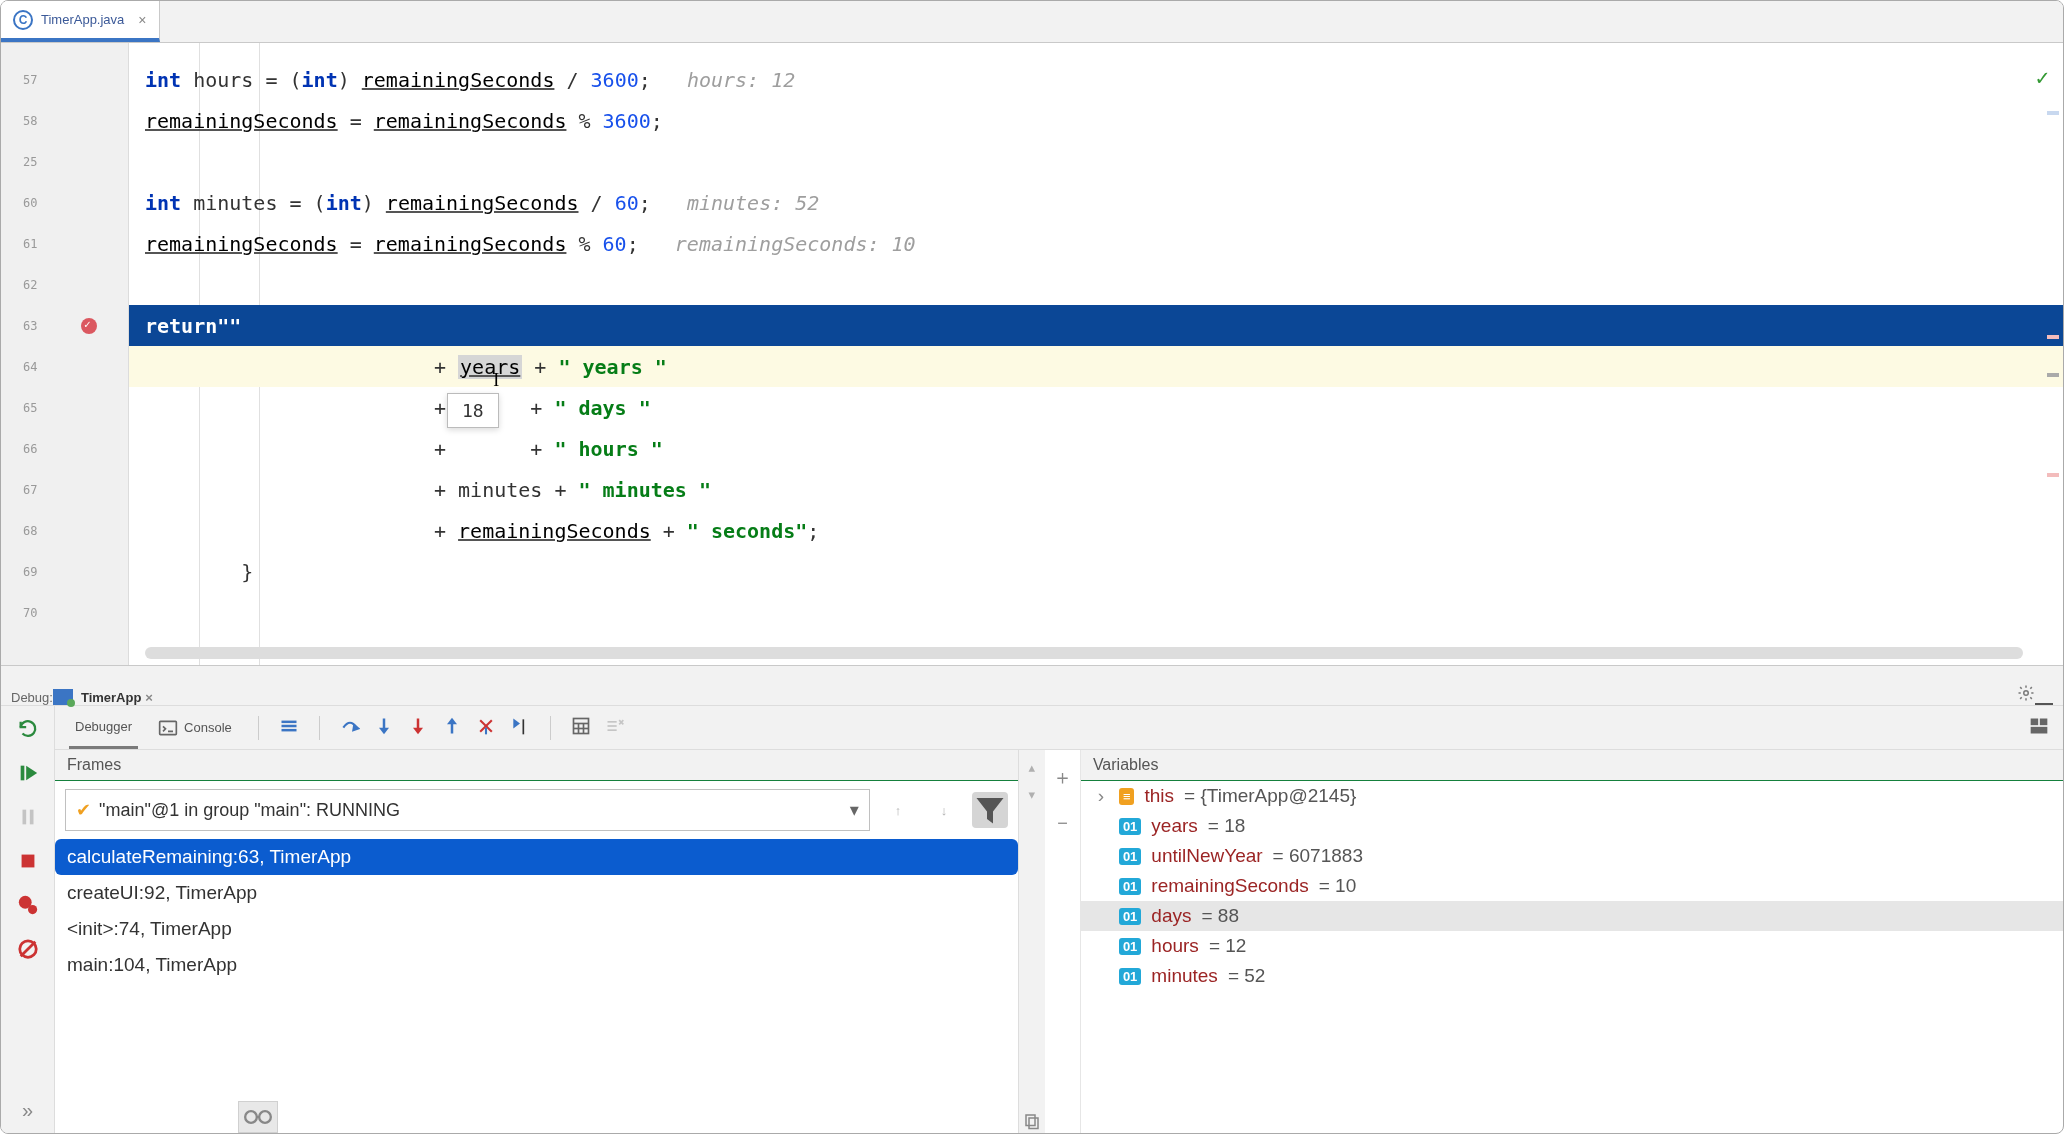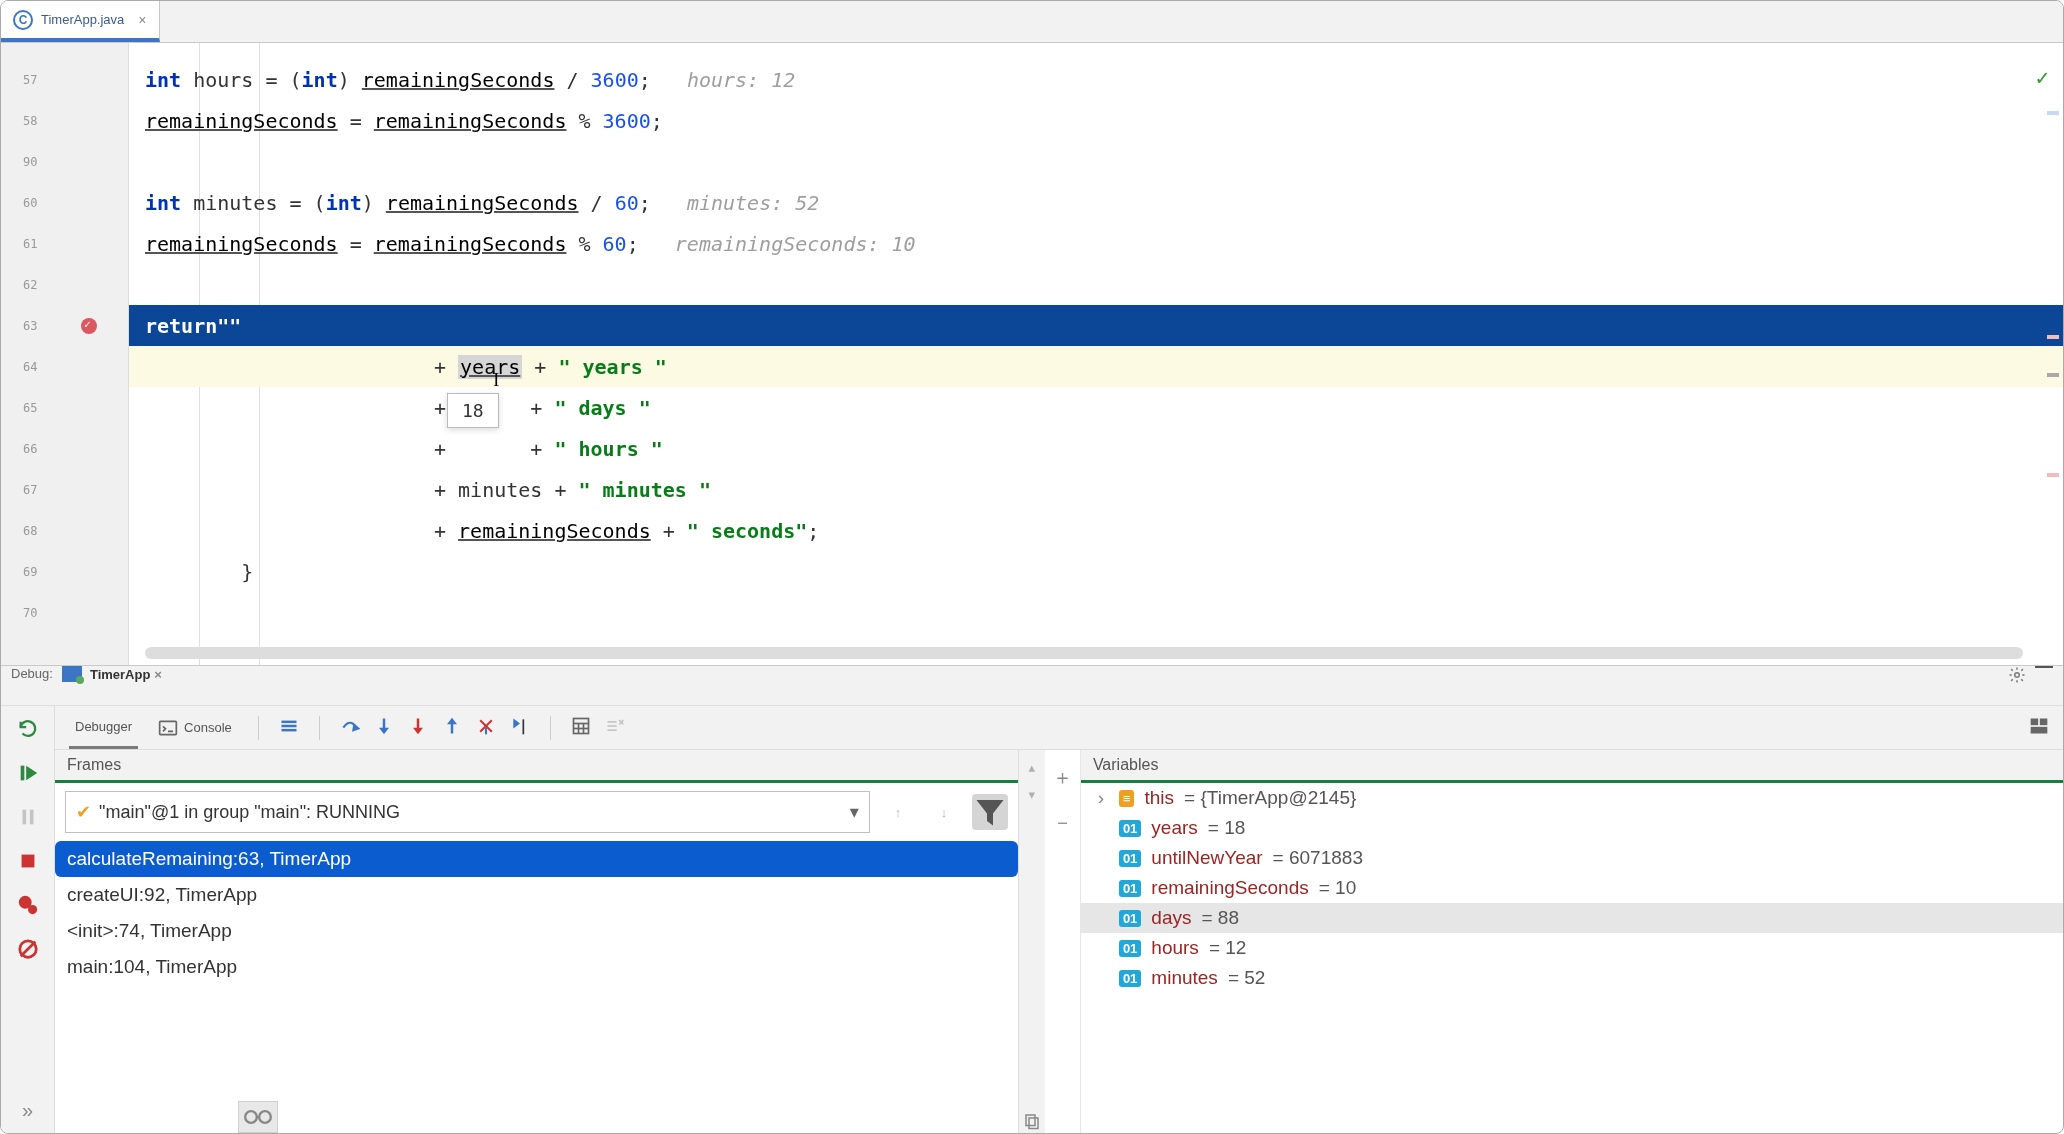--- a/index.html
+++ b/index.html
@@ -41,21 +41,21 @@
   .ul { color:#000; text-decoration: underline; text-decoration-color:#555;}
   .hint { color:#9e9e9e; font-style:italic;}
   .var-hover { background:#d6d6d6; padding:0 2px;}
   .tooltip { position:absolute; background:#fff; border:1px solid #bbb; padding:6px 14px; font-family:Menlo,monospace; font-size:18px; color:#333; box-shadow:0 2px 6px rgba(0,0,0,0.15);}
   .check-icon { position:absolute; top:22px; right:14px; color:#339933; font-size:22px; font-weight:bold;}
   .scroll-h { position:absolute; left:16px; right:40px; bottom:6px; height:12px; background:#ddd; border-radius:6px;}
   .scroll-v-marks { position:absolute; right:0; top:0; width:20px; height:100%;}
   .scroll-v-marks .m { position:absolute; right:4px; width:12px; height:4px;}
   
   .debug-panel { height:468px; border-top:1px solid #c9c9c9; display:flex; flex-direction:column;}
-  .debug-header { height:40px; display:flex; align-items:flex-start; padding:0 10px; gap:9px; border-bottom:1px solid #ddd; background:#f2f2f2;}
+  .debug-header { height:40px; display:flex; align-items:flex-end; padding:0 10px; gap:0; border-bottom:1px solid #ddd; background:#f2f2f2;}
   .debug-header .label { color:#666;}
   .debug-header .block-icon { width:20px; height:16px; display:inline-block; background:#3b75c4; position:relative; margin-right:4px;}
   .debug-header .block-icon::after { content:""; position:absolute; right:-2px; bottom:-2px; width:8px; height:8px; background:#5aa85a; border-radius:50%;}
   .debug-header .run-config { display:flex; align-items:center; gap:4px;font-weight:bold;}
   .debug-header .close { color:#888;}
   .debug-header .spacer { flex:1;}
   .gear { width:18px; height:18px; color:#7a7a7a;}
   .minus { width:18px; height:2px; background:#555;}
   .debug-body { flex:1; display:flex;}
   .debug-sidebar { width:54px; border-right:1px solid #ddd; display:flex; flex-direction:column; align-items:center; padding:10px 0; gap:18px; background:#f2f2f2;}
@@ -64,21 +64,21 @@
   .dsb.red { color:#cc3333;}
   .dsb svg { width:22px; height:22px;}
   .debug-main { flex:1; display:flex; flex-direction:column;}
   .debug-toolbar { height:44px; display:flex; align-items:center; gap:14px; padding:0 14px; border-bottom:1px solid #ddd; background:#f2f2f2;}
   .debug-toolbar .tab-item { padding:0 6px; height:100%; display:flex; align-items:center; gap:6px; color:#555;}
   .debug-toolbar .tab-item.active { border-bottom:3px solid #7a7a7a;}
   .debug-toolbar .sep { width:1px; height:24px; background:#ccc; margin:0 6px;}
   .debug-toolbar svg { width:20px; height:20px;}
   .debug-columns { flex:1; display:flex;}
   .frames-col { flex:1; border-right:1px solid #ddd; display:flex; flex-direction:column; position:relative;}
-  .col-header { background:#f2f2f2; border-bottom:3px solid #15803d; padding:6px 12px; color:#555; font-size:16px;}
+  .col-header { background:#f2f2f2; border-bottom:1px solid #15803d; padding:6px 12px; color:#555; font-size:16px;}
   .thread-row { display:flex; align-items:center; gap:10px; padding:8px 10px;}
   .thread-select { flex:1; height:42px; border:1px solid #c0c0c0; background:#fff; display:flex; align-items:center; padding:0 10px; gap:8px; font-size:18px;}
   .thread-select .chk { color:#f0a020;}
   .thread-select .dd { margin-left:auto; color:#666;}
   .tb { width:36px; height:36px; display:flex; align-items:center; justify-content:center; color:#b0b0b0;}
   .tb.filter { background:#d5d5d5; color:#555; border-radius:4px;}
   .frame-list { flex:1;}
   .frame-item { padding:7px 12px; font-size:19px; color:#333;}
   .frame-item.active { background:#0b5ccf; color:#fff;border-radius:6px;}
   .frames-scroll { width:26px; background:#f2f2f2; display:flex; flex-direction:column; align-items:center; gap:12px; padding-top:10px;}
@@ -106,21 +106,21 @@
     <span class="file-icon">C</span>
     <span>TimerApp.java</span>
     <span class="close">×</span>
   </div>
 </div>
 
 <div class="editor-area">
   <div class="gutter" id="gutter">
       <div class="line-row">57</div>
       <div class="line-row">58</div>
-      <div class="line-row">90</div>
+      <div class="line-row">25</div>
       <div class="line-row">60</div>
       <div class="line-row">61</div>
       <div class="line-row">62</div>
       <div class="line-row">63<span class="bp"></span></div>
       <div class="line-row">64</div>
       <div class="line-row">65</div>
       <div class="line-row">66</div>
       <div class="line-row">67</div>
       <div class="line-row">68</div>
       <div class="line-row" style="position: relative;">69</div>

